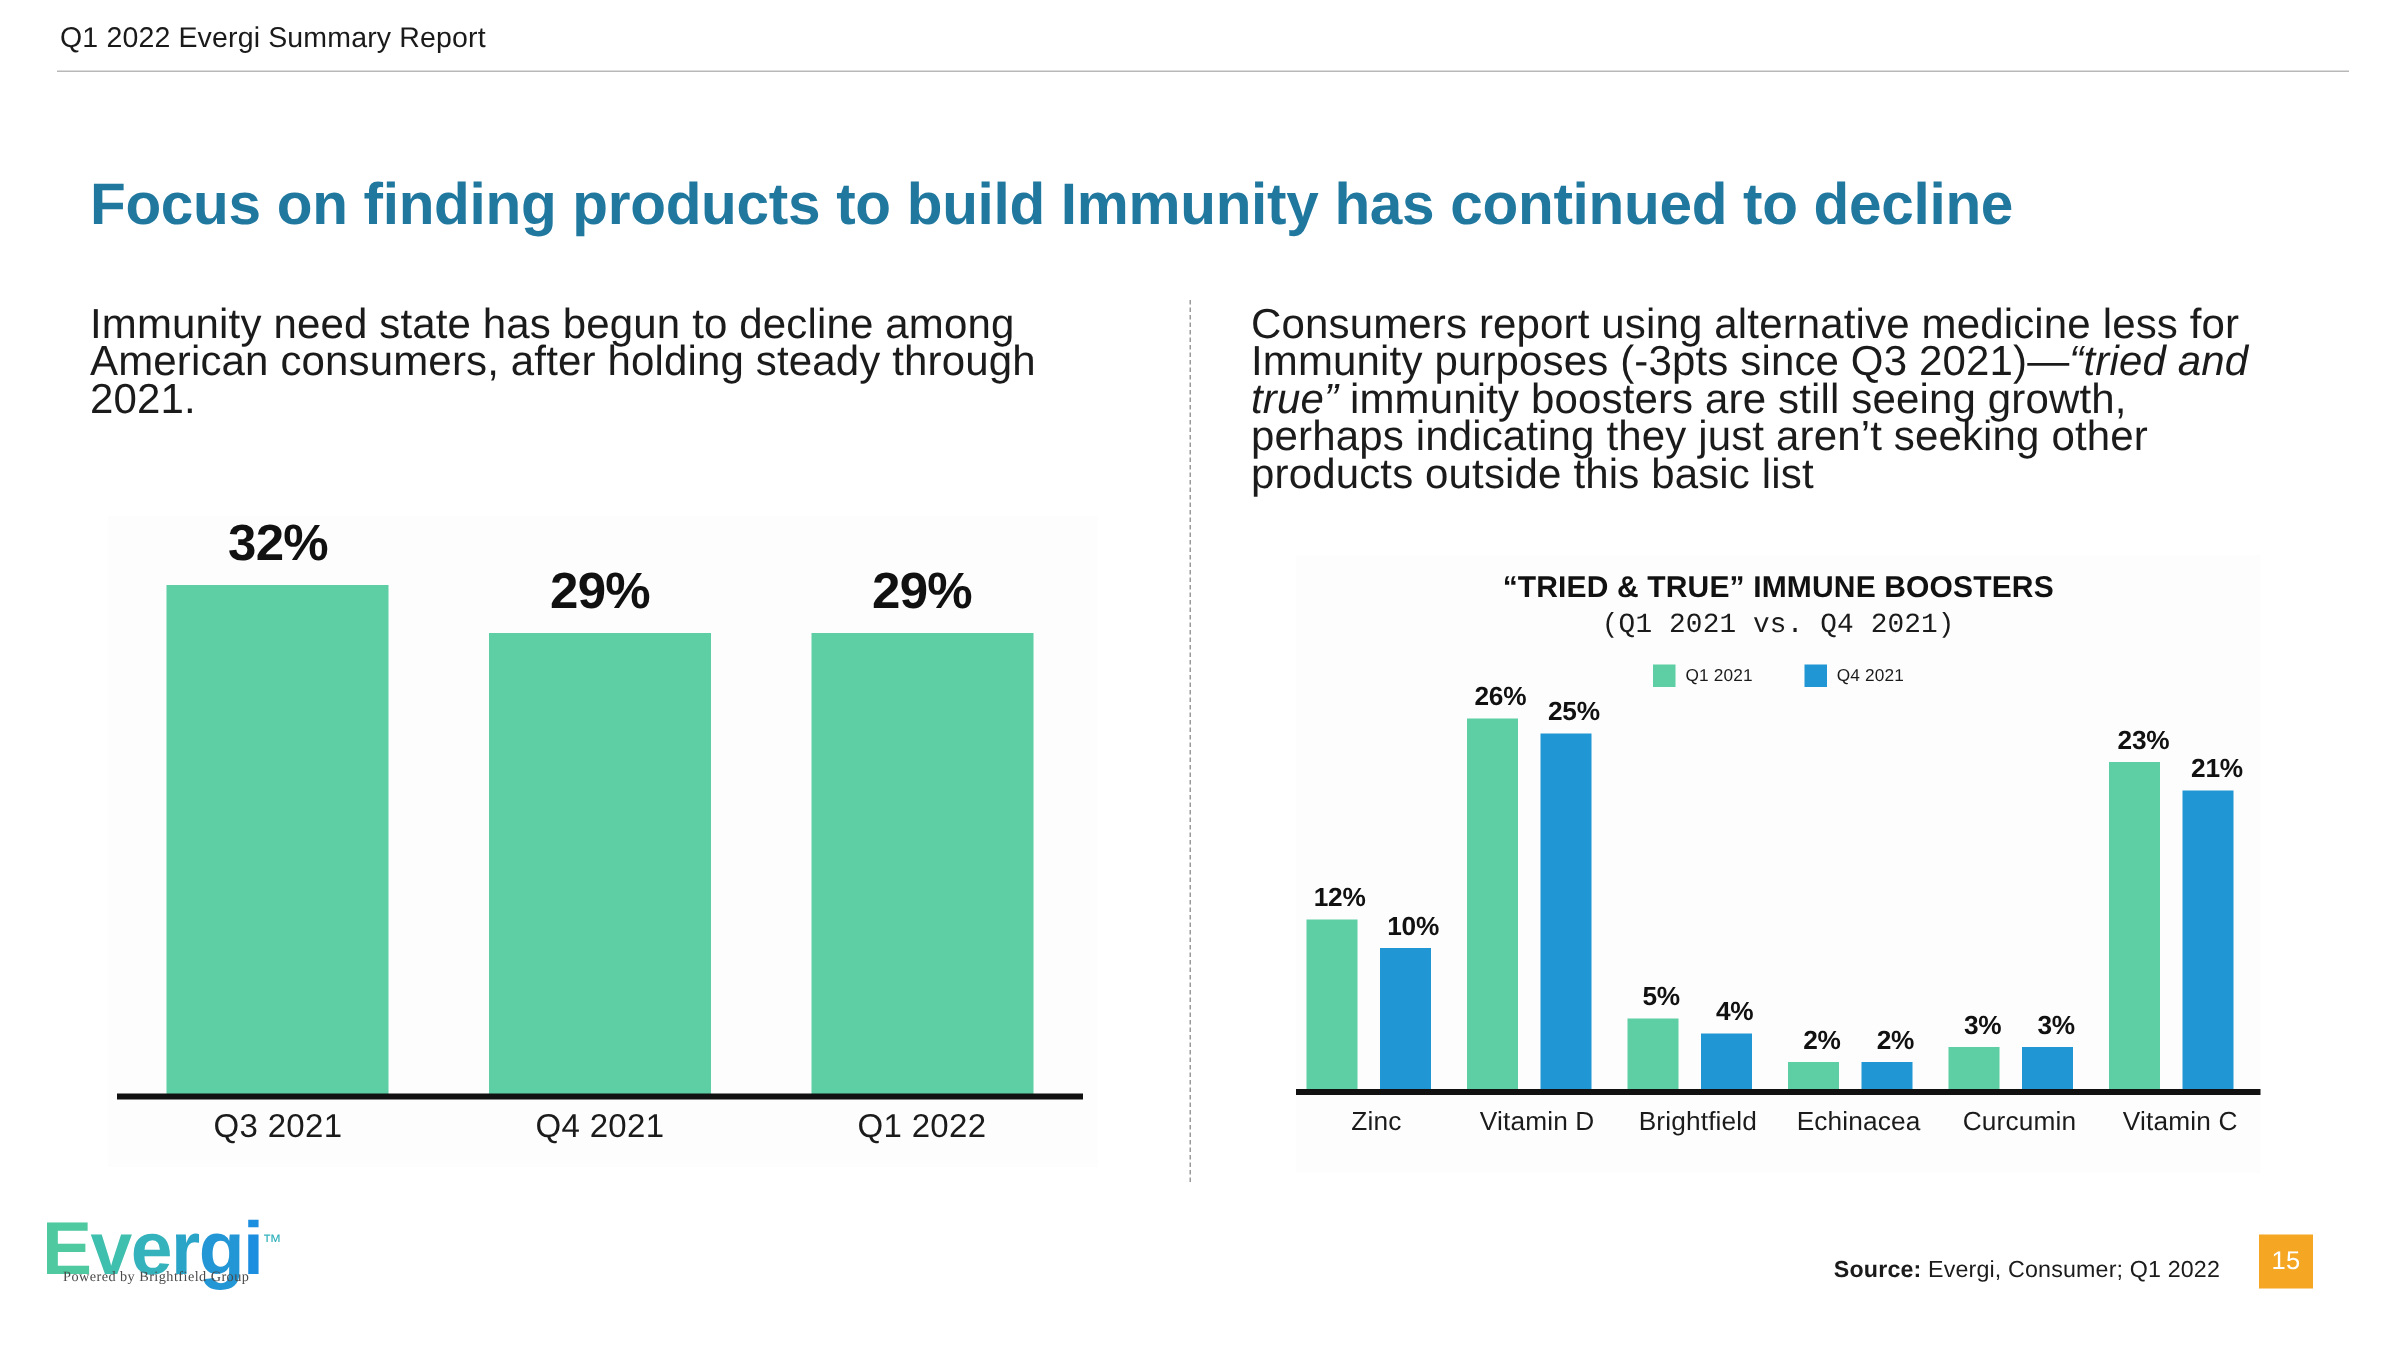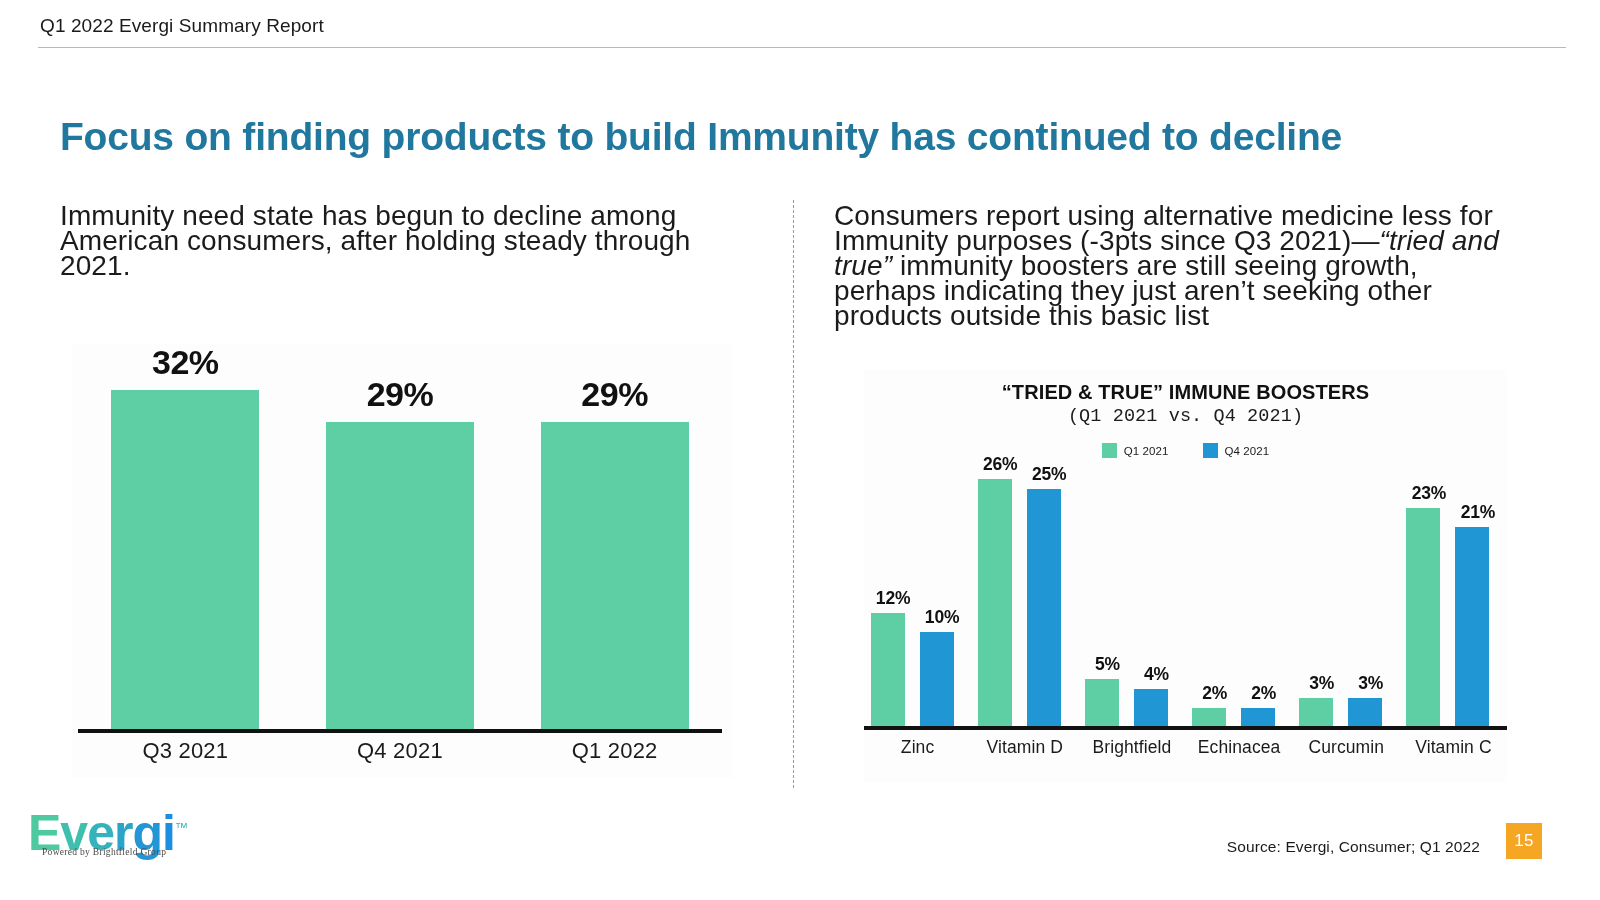--- a/index.html
+++ b/index.html
@@ -266,21 +266,21 @@
   }
 
   .source {
     position: absolute;
     right: 120px; top: 838px;
     font-size: 15.5px;
     color: #1b1b1b;
     letter-spacing: 0.1px;
     white-space: nowrap;
   }
-  .source b { font-weight: normal; }
+  .source b { font-weight: bold; }
 
   .page-badge {
     position: absolute;
     left: 1506px; top: 823px;
     width: 36px; height: 36px;
     background: #f5a623;
     display: flex;
     align-items: center;
     justify-content: center;
     font-size: 17px;

